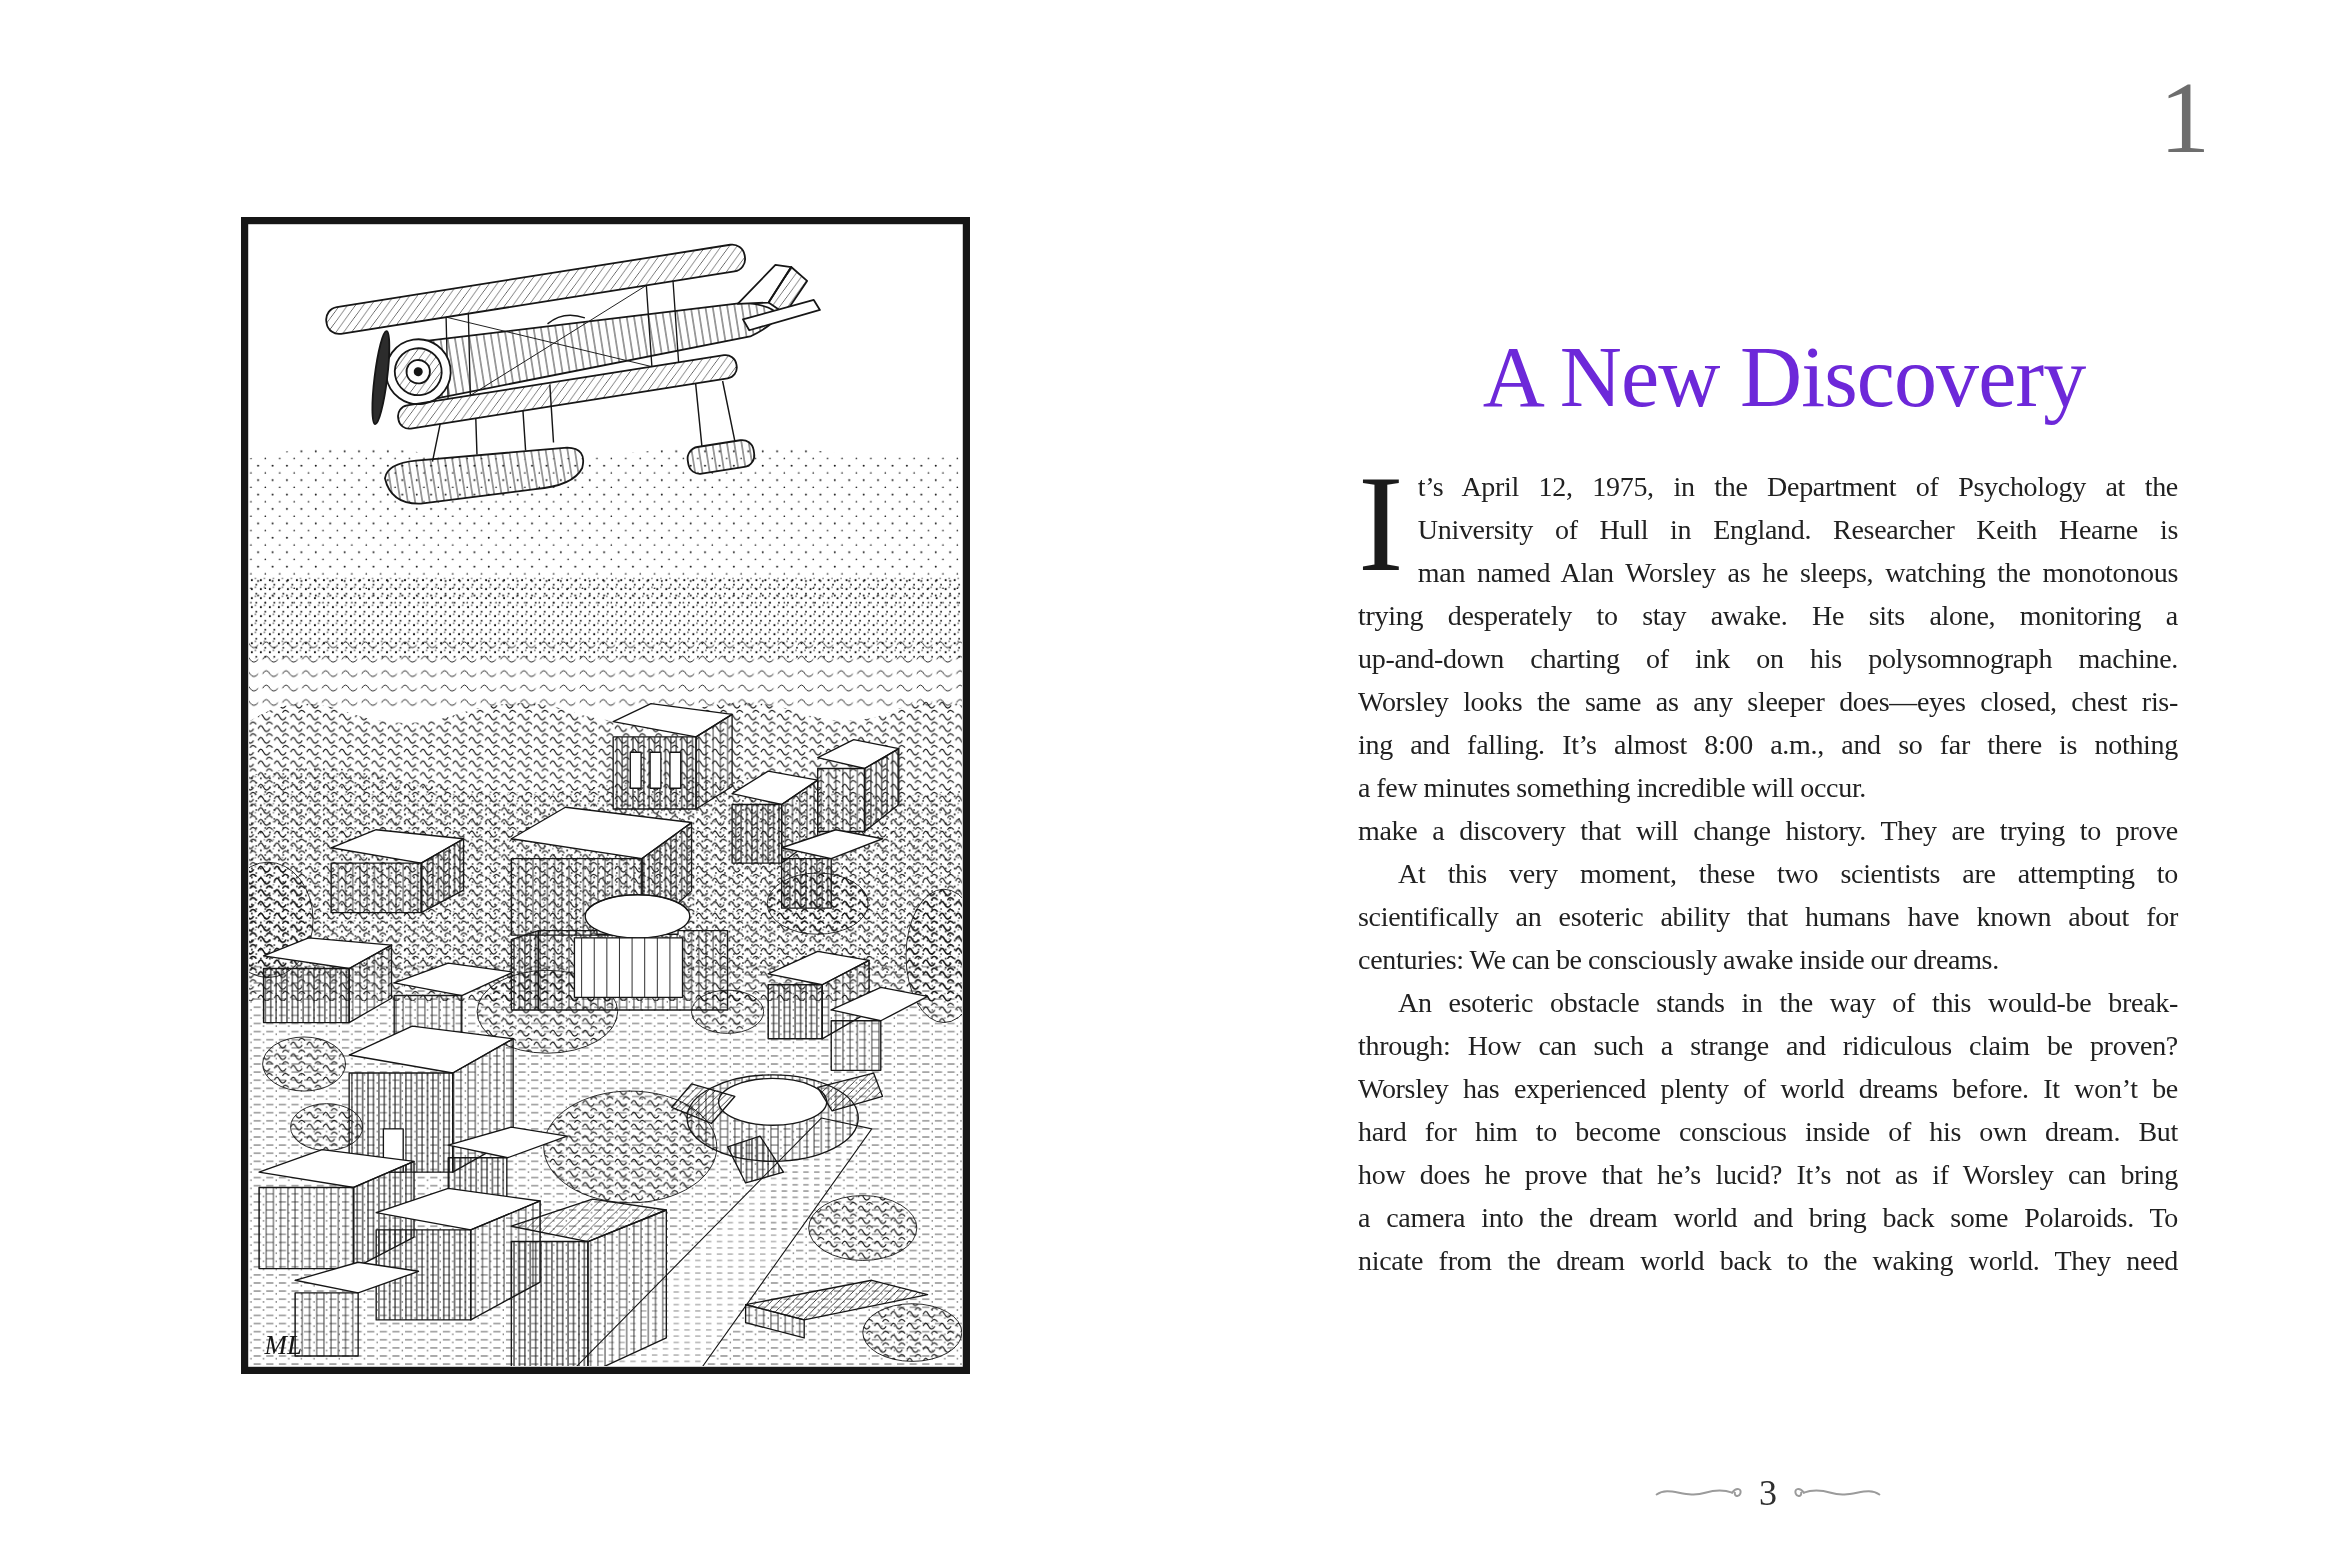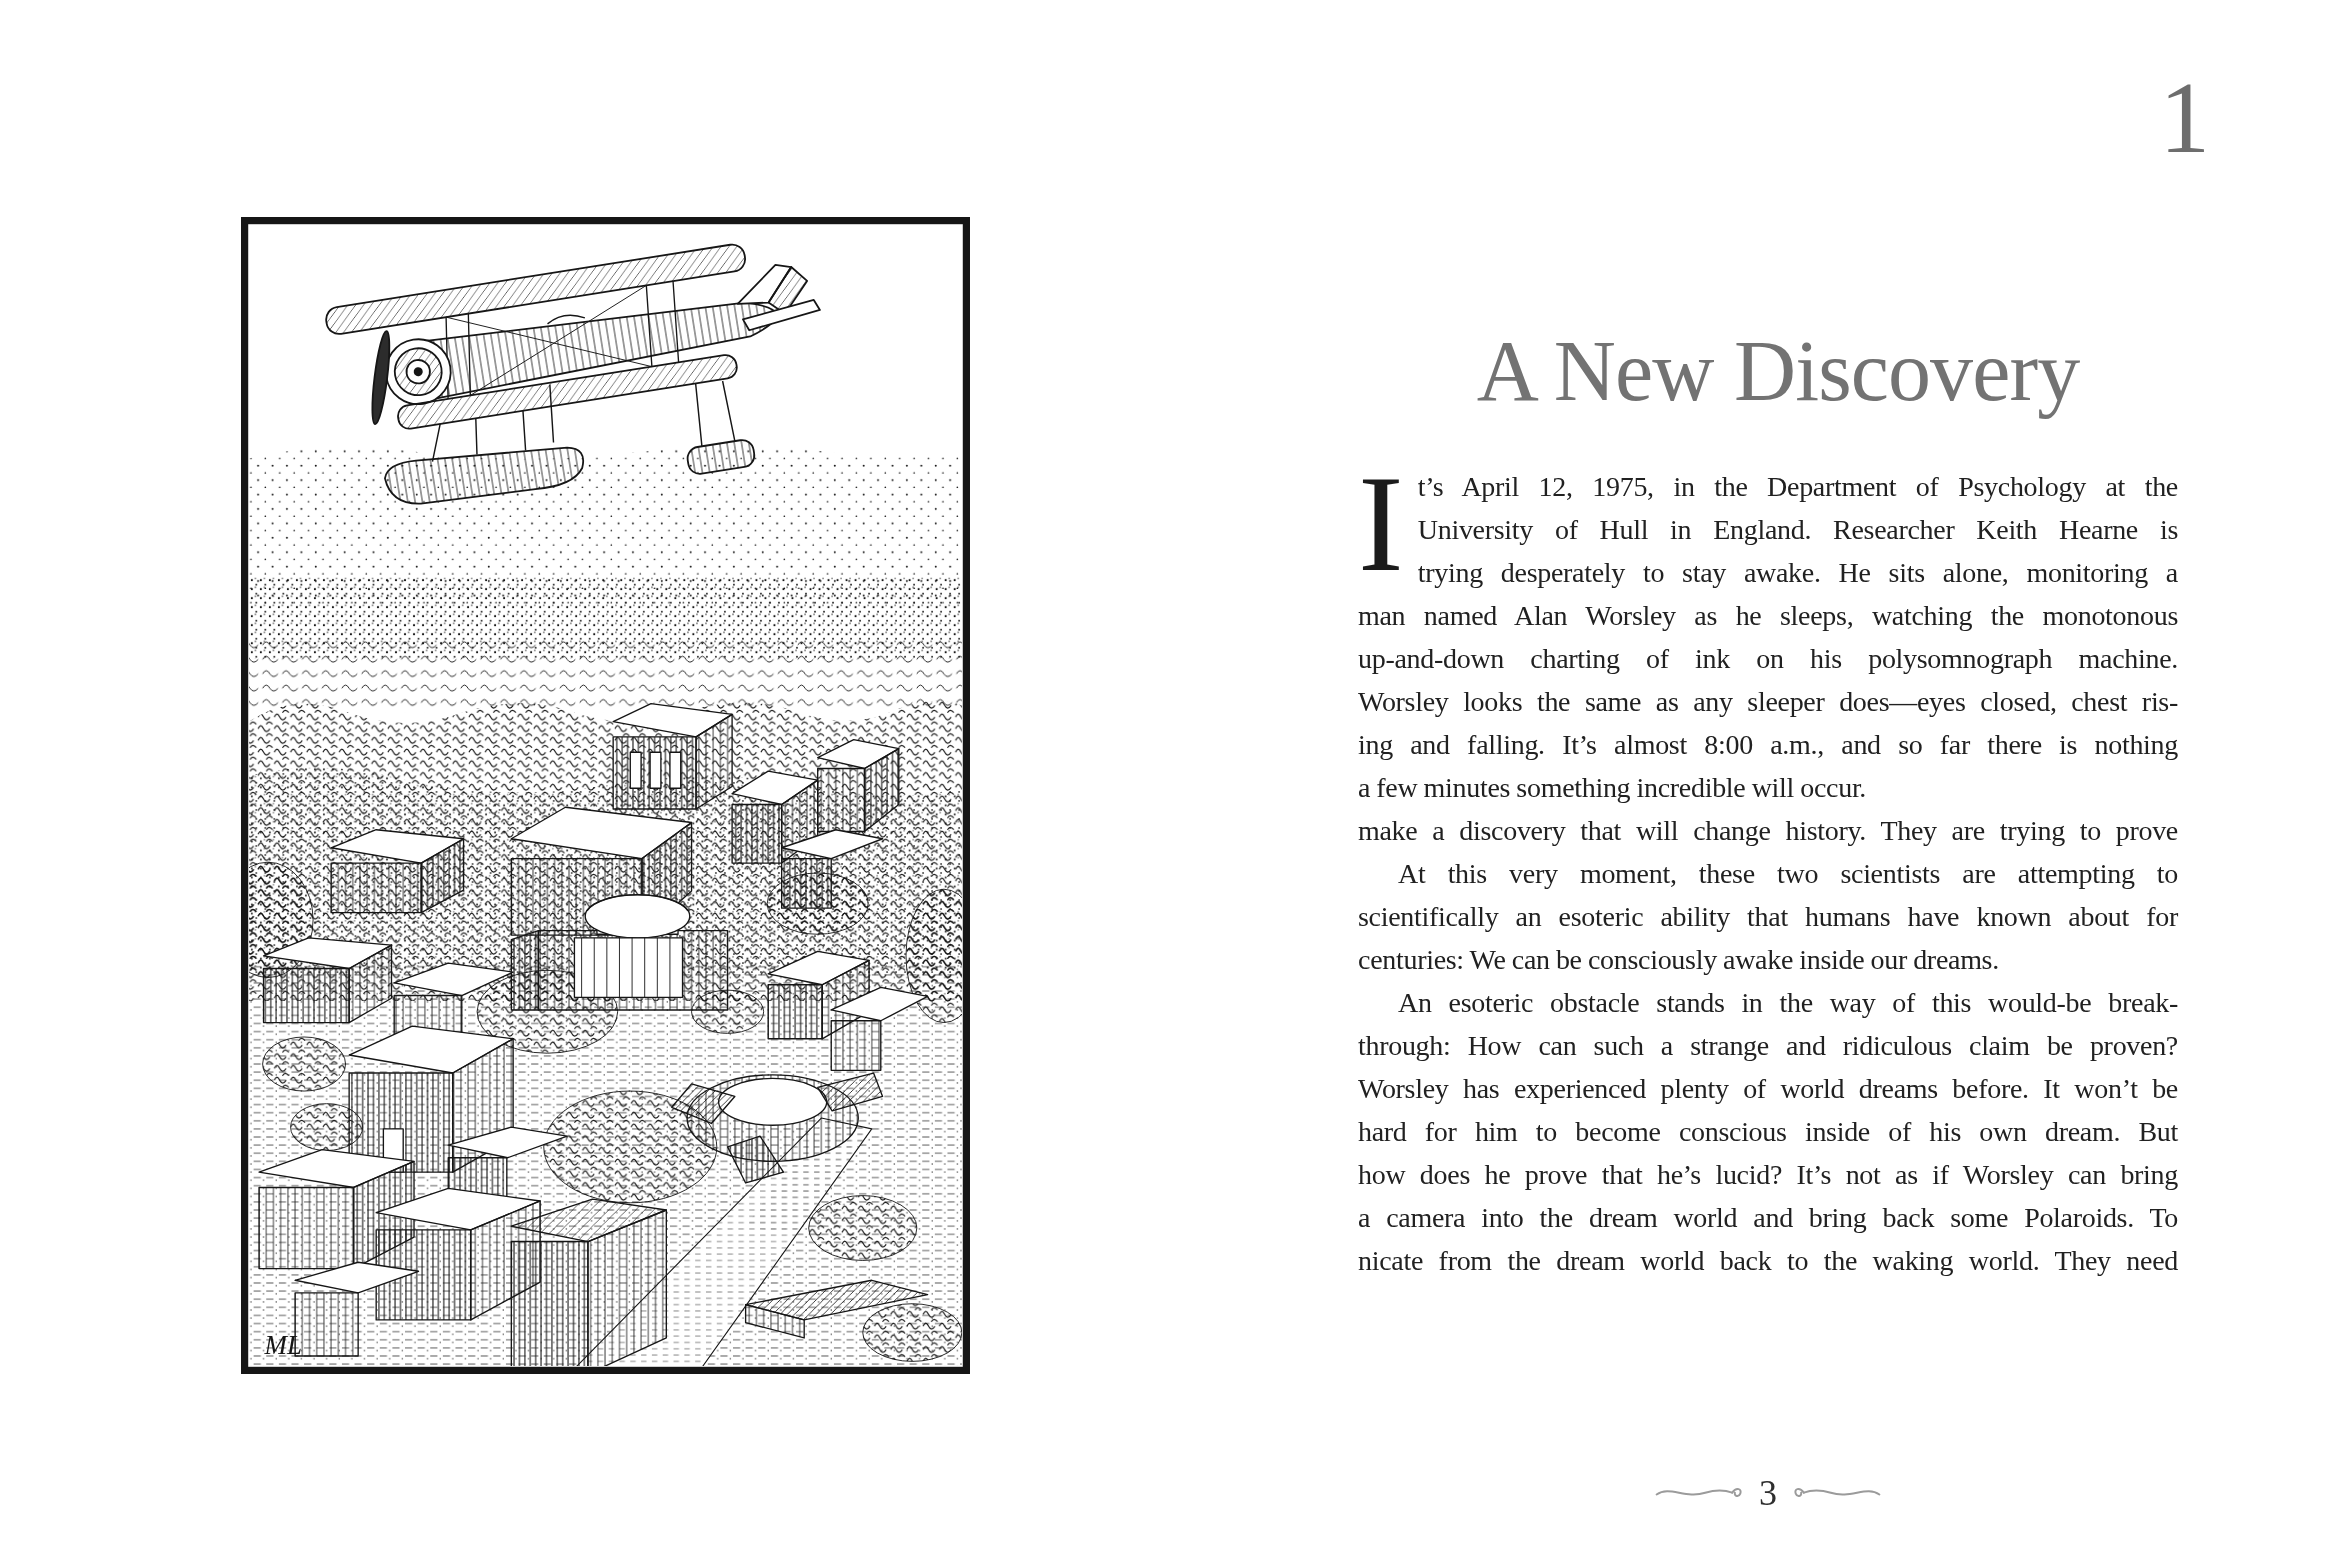--- a/index.html
+++ b/index.html
@@ -3,22 +3,22 @@
 <meta charset="utf-8">
 <style>
   html,body{margin:0;padding:0;background:#e9e9e9;}
   .spread{position:relative;width:2342px;height:1561px;background:#ffffff;overflow:hidden;
           font-family:"Liberation Serif","DejaVu Serif",serif;color:#1f1f1f;}
   
   .illus{position:absolute;left:225px;top:201px;width:729px;height:1157px;margin:16px;}
   
   .chapnum{position:absolute;left:1358px;top:65px;width:852px;text-align:right;
            font-size:101px;line-height:1.05;color:#6d6d6d;}
-  .title{position:absolute;left:1322px;top:313px;width:892px;margin:10px;text-align:center;
-         font-weight:normal;font-size:86px;line-height:1.12;letter-spacing:-0.9px;color:#737373;}
+  .title{position:absolute;left:1322px;top:313px;width:892px;margin:16px;text-align:center;
+         font-weight:normal;font-size:86px;line-height:1.12;letter-spacing:-0.9px;color:#6d28d9;}
   .bodytext{position:absolute;left:1358px;top:465px;width:820px;
             font-size:28px;letter-spacing:-0.3px;word-spacing:-0.5px;color:#212121;}
   .para{margin:0;}
   .line{height:43px;line-height:43px;text-align:justify;text-align-last:justify;}
   .line.indent{text-indent:40px;}
   .line.endline{text-align:center;text-align-last:left;}
   .dropcap{float:left;width:49px;height:121px;margin:5.4px 10.8px 0 0;
            font-size:137px;line-height:0.80;color:#1b1b1b;}
   .footer{position:absolute;left:1358px;top:1475px;width:820px;display:flex;
           align-items:center;justify-content:center;gap:16px;}
@@ -250,22 +250,22 @@
 
   <div class="chapnum">1</div>
 
   <h1 class="title">A New Discovery</h1>
 
   <div class="bodytext" id="body-text">
       <div class="para">
         <span class="dropcap">I</span>
         <div class="line">t’s April 12, 1975, in the Department of Psychology at the</div>
         <div class="line">University of Hull in England. Researcher Keith Hearne is</div>
+        <div class="line">man named Alan Worsley as he sleeps, watching the monotonous</div>
         <div class="line">trying desperately to stay awake. He sits alone, monitoring a</div>
-        <div class="line">man named Alan Worsley as he sleeps, watching the monotonous</div>
         <div class="line">up-and-down charting of ink on his polysomnograph machine.</div>
         <div class="line">Worsley looks the same as any sleeper does—eyes closed, chest ris-</div>
         <div class="line">ing and falling. It’s almost 8:00 a.m., and so far there is nothing</div>
         <div class="line endline">a few minutes something incredible will occur.</div>
       </div>
       <div class="para">
         <div class="line">make a discovery that will change history. They are trying to prove</div>
         <div class="line indent">At this very moment, these two scientists are attempting to</div>
         <div class="line">scientifically an esoteric ability that humans have known about for</div>
         <div class="line endline">centuries: We can be consciously awake inside our dreams.</div>

